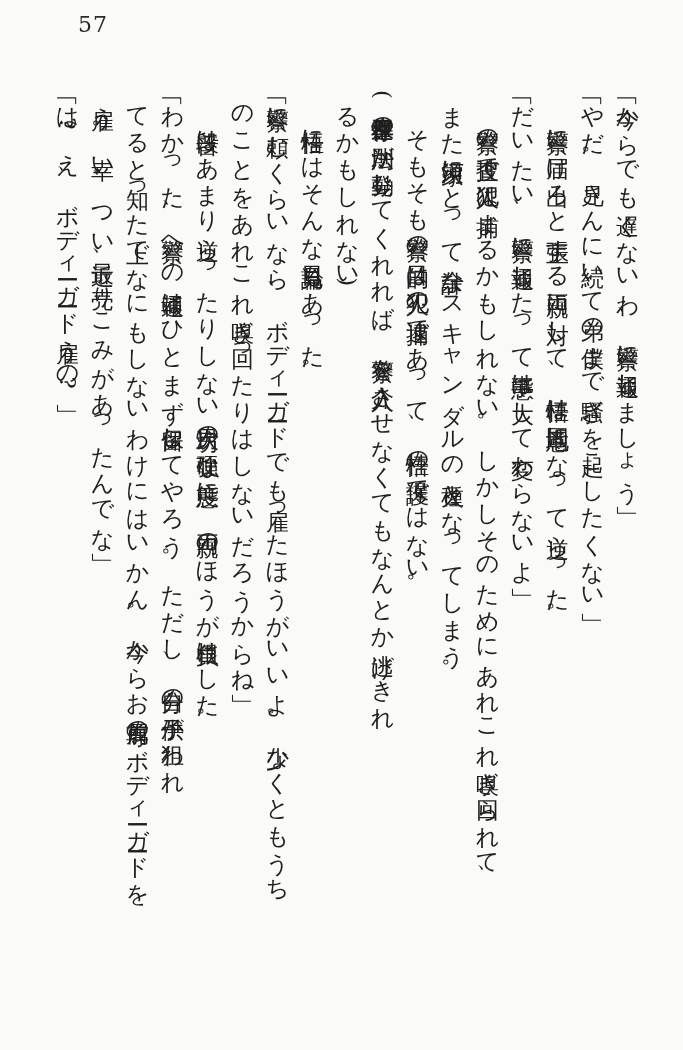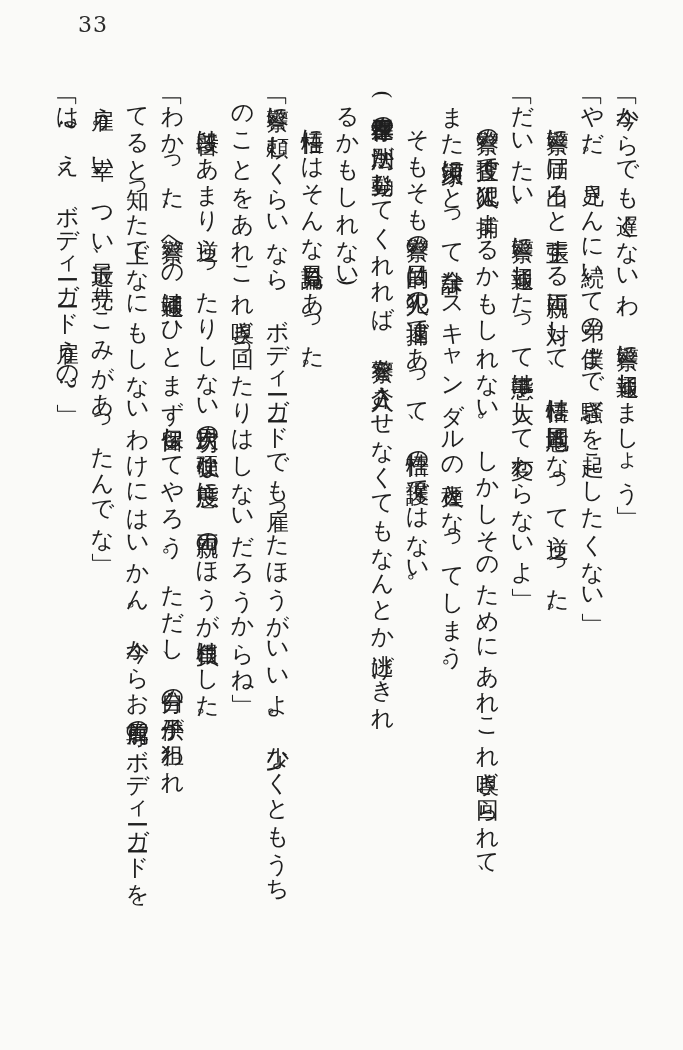--- a/index.html
+++ b/index.html
@@ -40,21 +40,21 @@
     text-indent: 0;
   }
   .text-line.indent {
     text-indent: 1em;
   }
 </style>
 </head>
 <body>
 
 <div class="page">
-  <div class="page-number">33</div>
+  <div class="page-number">57</div>
 
   <div class="text-block">
     <p class="text-line">「今からでも遅くないわ、警察に通報しましょう」</p>
     <p class="text-line">「やだ。兄さんに続いて弟の僕まで騒ぎを起こしたくない」</p>
     <p class="text-line indent">警察に届け出ろと主張する両親に対して、桂悟は意固地になって逆らった。</p>
     <p class="text-line">「だいたい、警察に通報したって事態は大して変わらないよ」</p>
     <p class="text-line indent">警察の捜査で犯人は捕まるかもしれない。しかしそのためにあれこれ嗅ぎ回られて、</p>
     <p class="text-line">また河須家にとって余計なスキャンダルの火種となってしまう。</p>
     <p class="text-line indent">そもそも警察の目的は犯人の逮捕であって、桂悟の保護ではない。</p>
     <p class="text-line">(幸運量保存の法則が発動してくれれば、警察を介入させなくてもなんとか逃げきれ</p>

